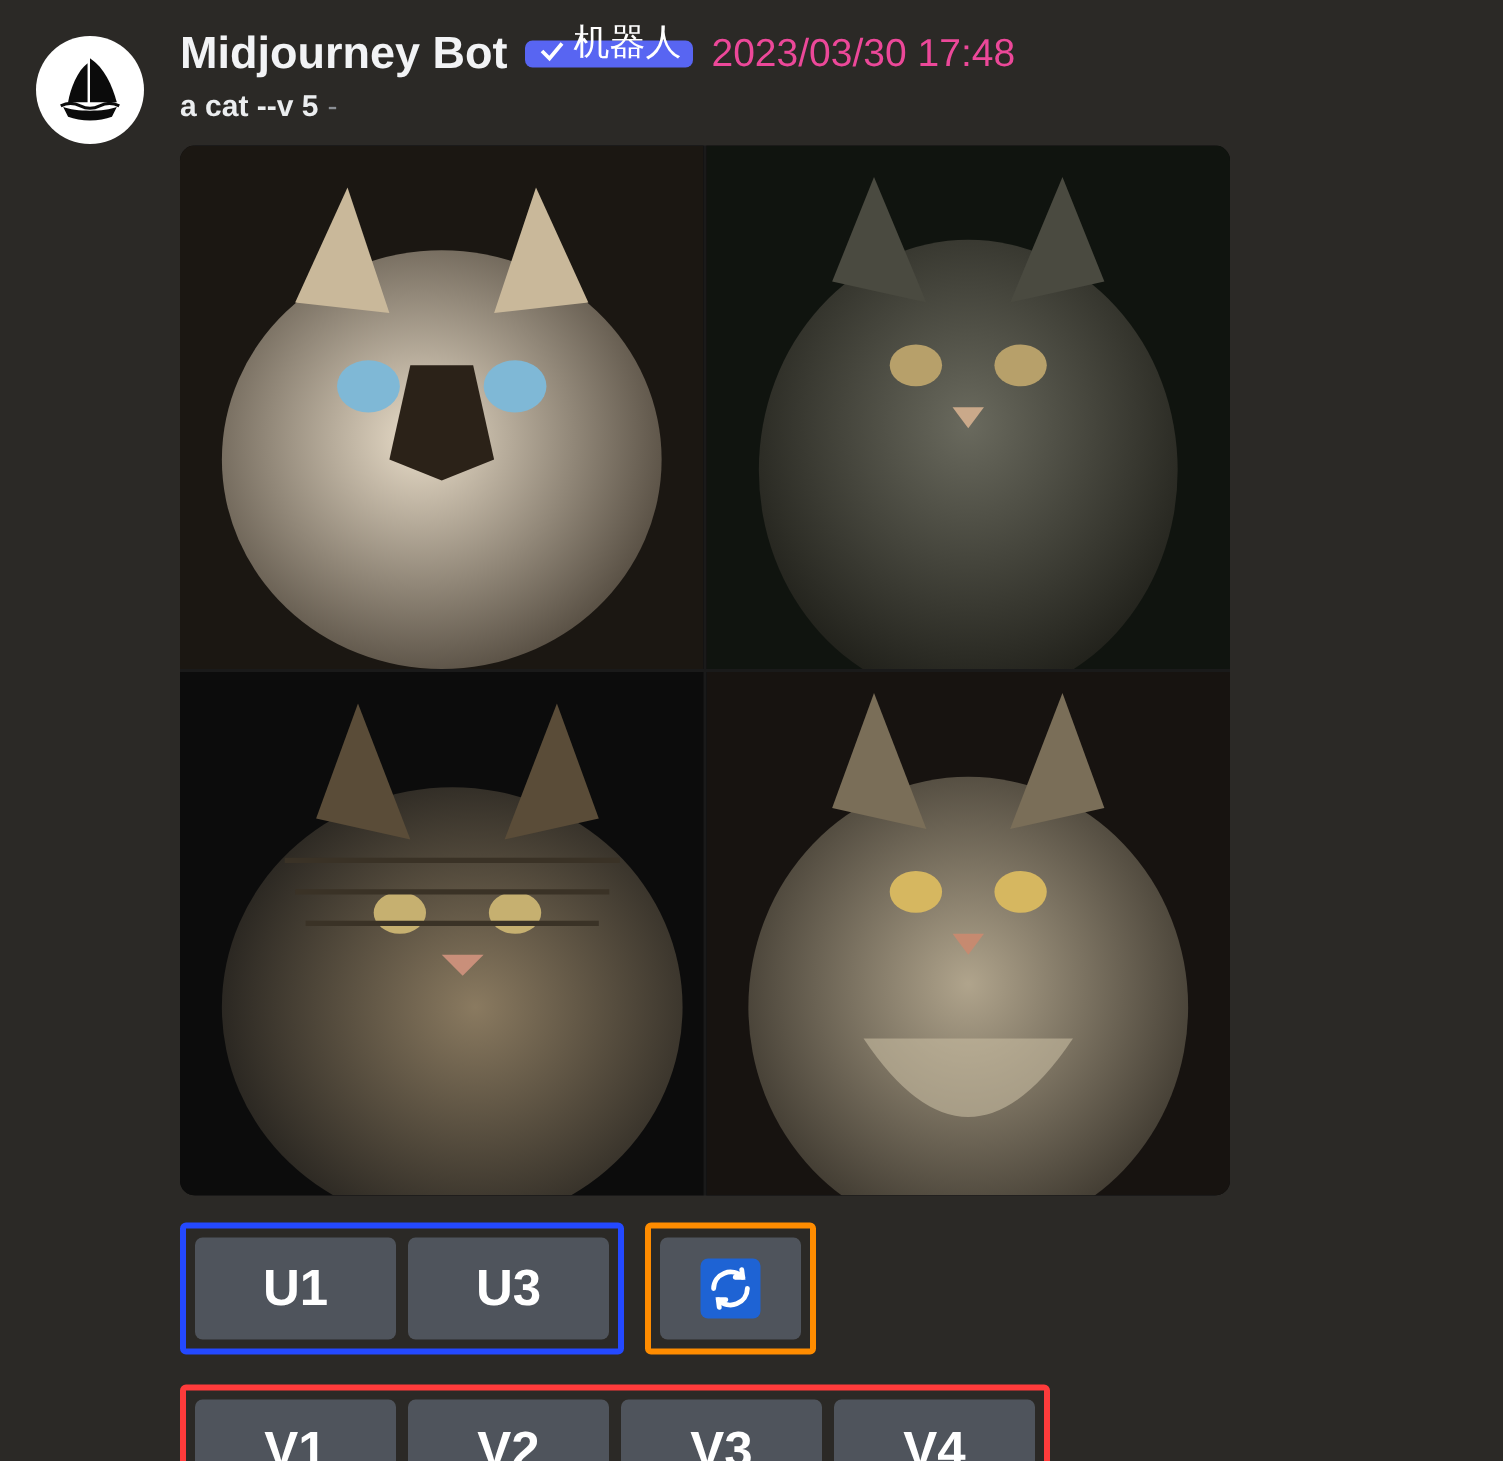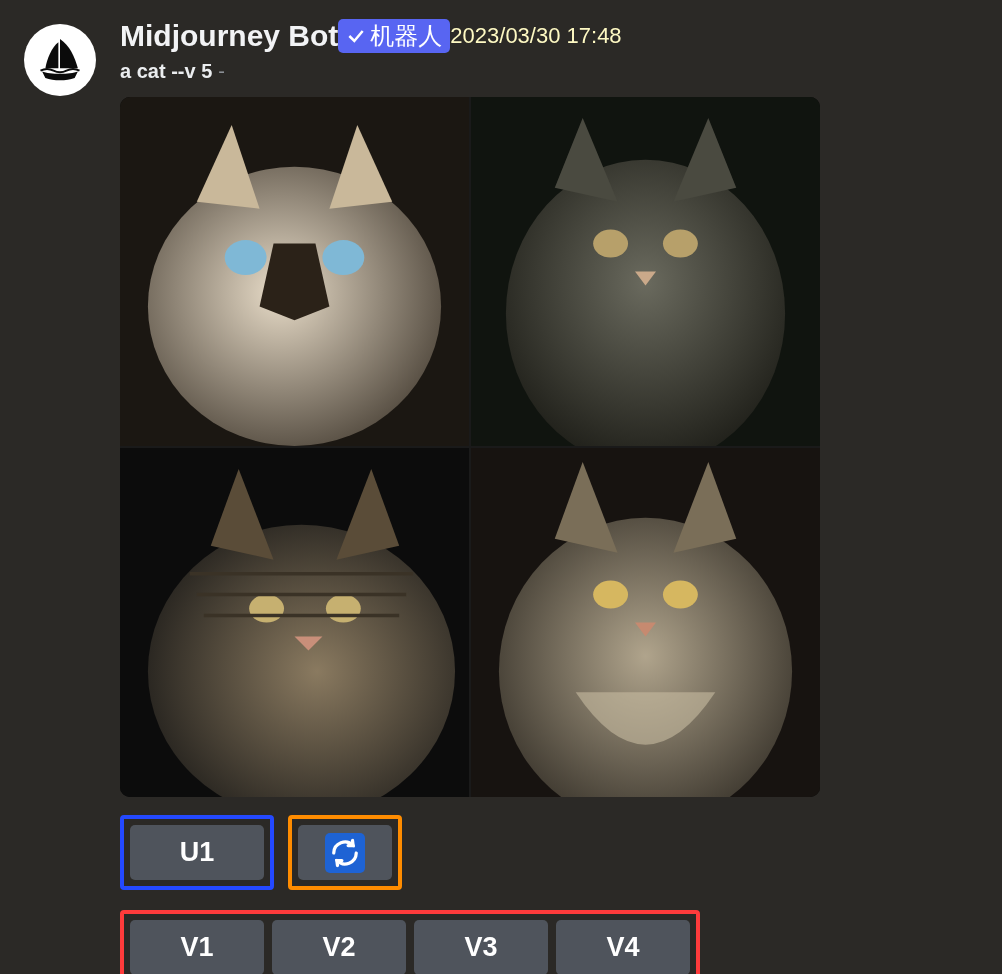--- a/index.html
+++ b/index.html
@@ -31,36 +31,36 @@
   .avatar{
     width:72px;height:72px;border-radius:50%;
     background:#ffffff;
     flex:0 0 72px;
     display:flex;align-items:center;justify-content:center;
     margin-top:6px;
   }
   .avatar svg{width:52px;height:52px;}
   .content{flex:1;min-width:0;}
   .header{
-    display:flex;align-items:center;flex-wrap:wrap;
+    display:flex;align-items:center;gap:12px;flex-wrap:wrap;
     line-height:1.2;
   }
   .username{
     font-size:30px;font-weight:600;color:#f2f3f5;
   }
   .bot-badge{
-    display:inline-flex;align-items:center;gap:4px;
+    display:inline-flex;align-items:flex-end;gap:4px;
     background:var(--badge);color:#fff;
     font-size:24px;font-weight:500;
     padding:1px 8px;border-radius:5px;
-    height:34px;
+    height:18px;
   }
   .bot-badge svg{width:20px;height:20px;}
   .timestamp{
-    font-size:22px;color:#fef9c3;font-weight:500;
+    font-size:26px;color:#ec4899;font-weight:500;
   }
   .prompt-line{
     margin-top:6px;
     font-size:20px;color:var(--text);
     display:flex;align-items:baseline;gap:0;
   }
   .prompt-strong{font-weight:700;color:#ebedef;}
   .prompt-sep{color:#8b8f95;margin:0 6px;font-weight:400;}
   .prompt-mode{color:#c9cbce;margin-left:270px;font-weight:400;}
   .image-grid{
@@ -89,22 +89,22 @@
   }
   .group-frame{
     display:flex;gap:8px;padding:6px;border:4px solid transparent;border-radius:4px;
   }
   .frame-blue{border-color:var(--highlight-blue);}
   .frame-orange{border-color:var(--highlight-orange);}
   .frame-red{border-color:var(--highlight-red);}
   .btn{
     background:var(--btn);color:var(--btn-text);
     border:none;border-radius:5px;
-    font-size:27px;font-weight:600;
-    width:134px;height:55px;
+    font-size:34px;font-weight:600;
+    width:134px;height:68px;
     display:flex;align-items:center;justify-content:center;
     cursor:pointer;
   }
   .btn-icon{
     width:94px;
   }
   .refresh-box{
     width:40px;height:40px;border-radius:5px;background:#1e63d4;
     display:flex;align-items:center;justify-content:center;
   }
@@ -214,20 +214,21 @@
             <path d="M30 70 Q50 100 70 70" fill="#c8bca2" opacity="0.6"></path>
           </svg>
         </div>
       </div>
     </div>
 
     <div class="button-rows">
       <div class="button-row">
         <div class="group-frame frame-blue">
           <button class="btn">U1</button>
+          <button class="btn">U3</button>
         </div>
         <div class="group-frame frame-orange">
           <button class="btn btn-icon">
             <span class="refresh-box">
               <svg viewBox="0 0 24 24" fill="none" stroke="#fff" stroke-width="2.6" stroke-linecap="round">
                 <path d="M3 12 A9 9 0 0 1 18.5 6"></path>
                 <path d="M21 12 A9 9 0 0 1 5.5 18"></path>
                 <path d="M18 2 L18.5 6 L14.5 6"></path>
                 <path d="M6 22 L5.5 18 L9.5 18"></path>
               </svg>

